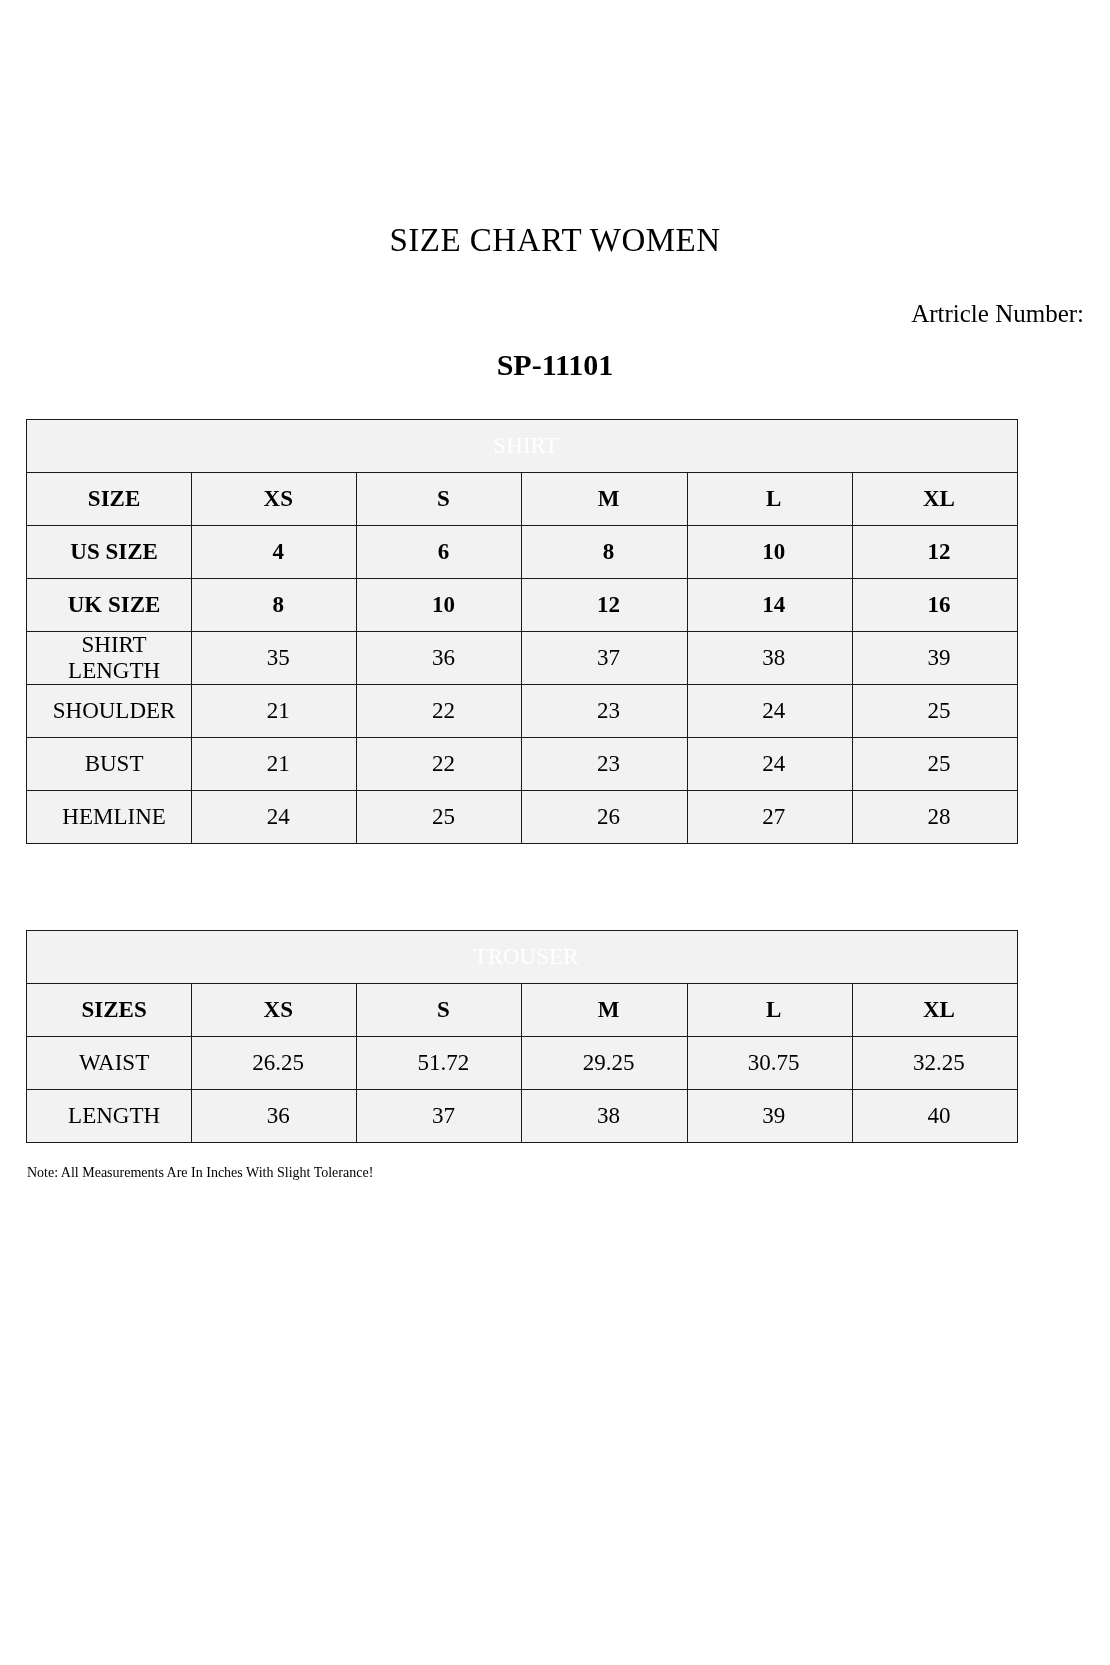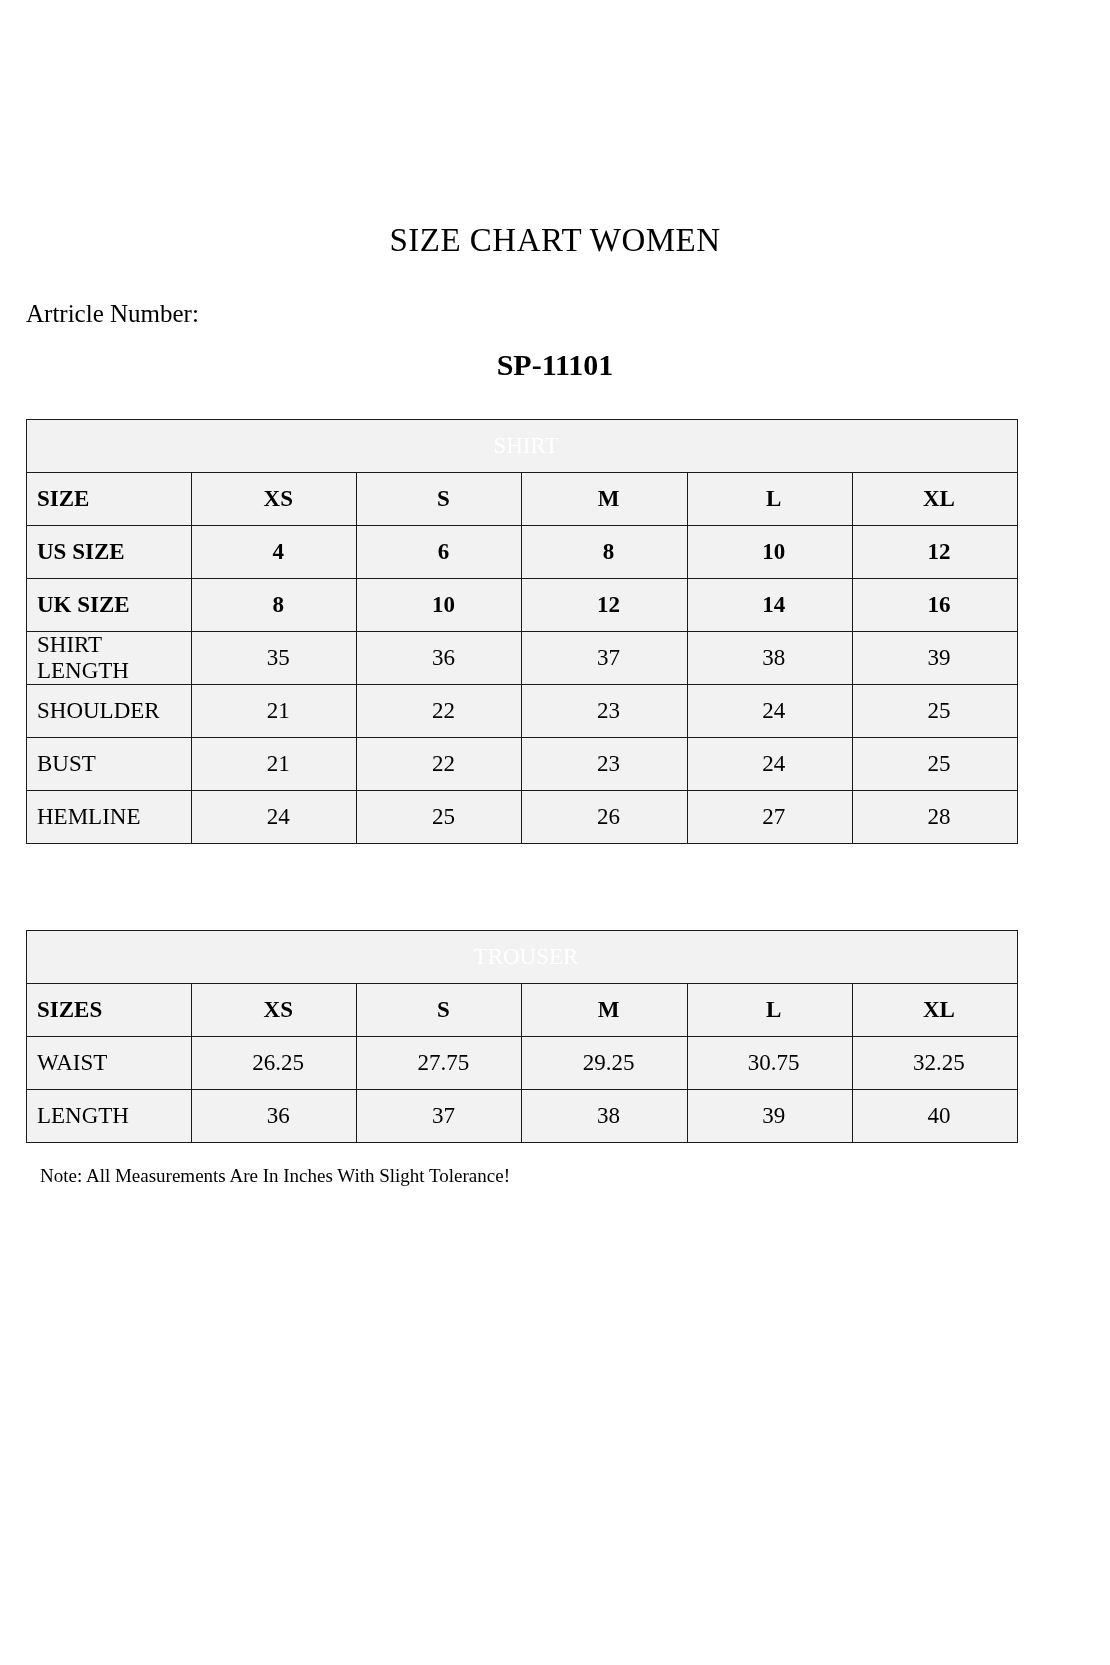--- a/index.html
+++ b/index.html
@@ -23,21 +23,21 @@
   }
   .title {
     text-align: center;
     font-size: 33px;
     letter-spacing: 0.5px;
     margin-top: 222px;
     line-height: 1.1;
     font-weight: 400;
   }
   .subtitle {
-    text-align: left;
+    text-align: right;
     font-size: 25px;
     margin-top: 42px;
     font-weight: 400;
   }
   .article-number {
     text-align: center;
     font-size: 30px;
     font-weight: bold;
     margin-top: 20px;
   }
@@ -54,21 +54,21 @@
     background: #f2f2f2;
     font-size: 23px;
     font-weight: normal;
     height: 53px;
     padding: 0 0 0 8px;
     text-align: center;
     vertical-align: middle;
     box-sizing: border-box;
   }
   table.size-table td.rowhead {
-    text-align: left;
+    text-align: center;
     padding-left: 10px;
     width: 322px;
   }
   table.size-table td.bold,
   table.size-table th.bold {
     font-weight: bold;
   }
   .section-head td {
     background: #000000;
     color: #ffffff;
@@ -79,23 +79,23 @@
     border: 1px solid #000000;
     font-weight: 400;
   }
   .table-wrap-shirt {
     margin-top: 37px;
   }
   .table-wrap-trouser {
     margin-top: 86px;
   }
   .note {
-    font-size: 19px;
+    font-size: 14px;
     margin-top: 22px;
-    margin-left: 14px;
+    margin-left: 1px;
   }
 </style>
 </head>
 <body>
 
 <div class="page">
 
   <div class="title">SIZE CHART WOMEN</div>
   <div class="subtitle">Artricle Number:</div>
   <div class="article-number">SP-11101</div>
@@ -176,21 +176,21 @@
             <td class="rowhead bold">SIZES</td>
             <td class="bold">XS</td>
             <td class="bold">S</td>
             <td class="bold">M</td>
             <td class="bold">L</td>
             <td class="bold">XL</td>
           </tr>
           <tr>
             <td class="rowhead">WAIST</td>
             <td>26.25</td>
-            <td>27.75</td>
+            <td>51.72</td>
             <td>29.25</td>
             <td>30.75</td>
             <td>32.25</td>
           </tr>
           <tr>
             <td class="rowhead">LENGTH</td>
             <td>36</td>
             <td>37</td>
             <td>38</td>
             <td>39</td>

